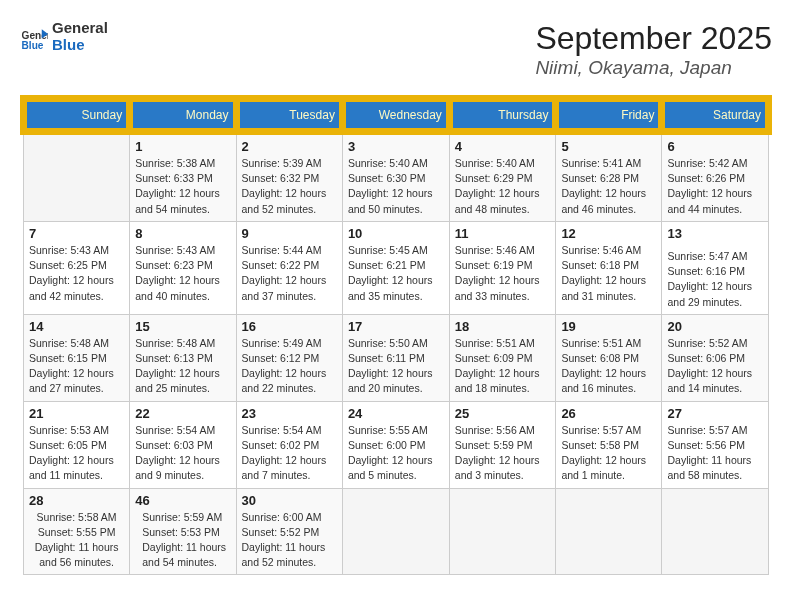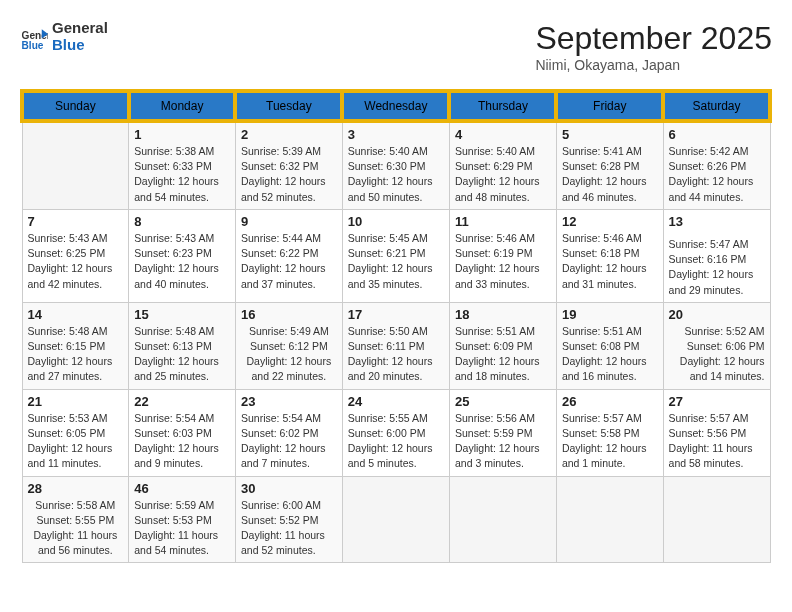--- a/index.html
+++ b/index.html
@@ -26,36 +26,37 @@
       height: 28px;
     }
     .title-block {
     }
     .month-title {
       font-size: 32px;
       font-weight: normal;
       color: #222;
     }
     .location {
-      font-size: 14px;
+      font-size: 19px;
       color: #555;
+      font-style: italic;
     }
     table {
       width: 100%;
       border-collapse: collapse;
       font-size: 11px;
     }
     thead tr th {
       background-color: #2979c7;
-      color: #000000;
+      color: #fef9c3;
       padding: 6px 4px;
-      text-align: center;
+      text-align: right;
       font-weight: normal;
       font-size: 12px;
-      border: 4px solid #eab308;
+      border: 7px solid #eab308;
     }
     tbody tr td {
       border: 1px solid #ccc;
       vertical-align: top;
       padding: 4px 5px;
       height: 80px;
       width: 108px;
     }
     tbody tr td .day-num {
       font-weight: bold;
@@ -217,21 +218,21 @@
         </td>
         <td>
           <span class="day-num">15</span>
           <div class="day-info" style="white-space: pre-line;">Sunrise: 5:48 AM
 Sunset: 6:13 PM
 Daylight: 12 hours
 and 25 minutes.</div>
         </td>
         <td>
           <span class="day-num">16</span>
-          <div class="day-info" style="white-space: pre-line; text-align: center;">Sunrise: 5:49 AM
+          <div class="day-info" style="white-space: pre-line;">Sunrise: 5:49 AM
 Sunset: 6:12 PM
 Daylight: 12 hours
 and 22 minutes.</div>
         </td>
         <td>
           <span class="day-num">17</span>
           <div class="day-info" style="white-space: pre-line;">Sunrise: 5:50 AM
 Sunset: 6:11 PM
 Daylight: 12 hours
 and 20 minutes.</div>
@@ -245,21 +246,21 @@
         </td>
         <td>
           <span class="day-num">19</span>
           <div class="day-info" style="white-space: pre-line;">Sunrise: 5:51 AM
 Sunset: 6:08 PM
 Daylight: 12 hours
 and 16 minutes.</div>
         </td>
         <td>
           <span class="day-num">20</span>
-          <div class="day-info" style="white-space: pre-line; text-align: right;">Sunrise: 5:52 AM
+          <div class="day-info" style="white-space: pre-line;">Sunrise: 5:52 AM
 Sunset: 6:06 PM
 Daylight: 12 hours
 and 14 minutes.</div>
         </td>
       </tr>
       <tr>
         <td>
           <span class="day-num">21</span>
           <div class="day-info" style="white-space: pre-line;">Sunrise: 5:53 AM
 Sunset: 6:05 PM
@@ -312,21 +313,21 @@
       <tr>
         <td>
           <span class="day-num">28</span>
           <div class="day-info" style="white-space: pre-line; text-align: center;">Sunrise: 5:58 AM
 Sunset: 5:55 PM
 Daylight: 11 hours
 and 56 minutes.</div>
         </td>
         <td>
           <span class="day-num">46</span>
-          <div class="day-info" style="white-space: pre-line;">Sunrise: 5:59 AM
+          <div class="day-info" style="white-space: pre-line; margin-left: 7px;">Sunrise: 5:59 AM
 Sunset: 5:53 PM
 Daylight: 11 hours
 and 54 minutes.</div>
         </td>
         <td>
           <span class="day-num">30</span>
           <div class="day-info" style="white-space: pre-line;">Sunrise: 6:00 AM
 Sunset: 5:52 PM
 Daylight: 11 hours
 and 52 minutes.</div>

